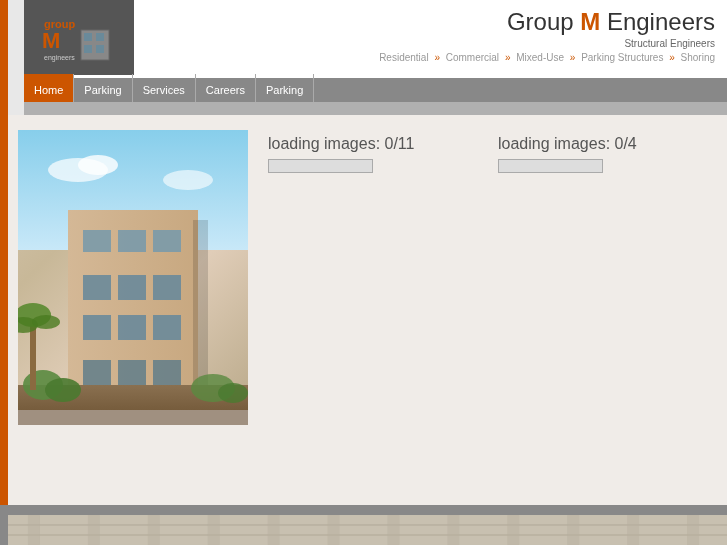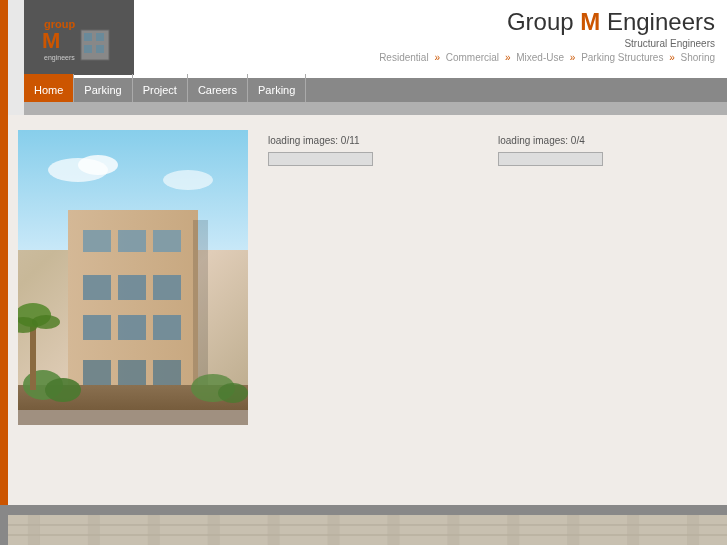--- a/index.html
+++ b/index.html
@@ -164,21 +164,21 @@
       top: 20px;
     }
 
     .loading-section-2 {
       position: absolute;
       left: 490px;
       top: 20px;
     }
 
     .loading-text {
-      font-size: 10px;
+      font-size: 16px;
       color: #555;
       margin-bottom: 6px;
     }
 
     .loading-bar-track {
       width: 105px;
       height: 14px;
       border: 1px solid #aaa;
       background: #ddd;
       position: relative;
@@ -259,21 +259,21 @@
   </div>
 
   <div class="navbar">
     <div class="nav-item active">
       <span>Home</span>
     </div>
     <div class="nav-item">
       <span>Parking</span>
     </div>
     <div class="nav-item">
-      <span>Project</span>
+      <span>Services</span>
     </div>
     <div class="nav-item">
       <span>Careers</span>
     </div>
     <div class="nav-item">
       <span>Parking</span>
     </div>
   </div>
 
   <div class="nav-divider"></div>

